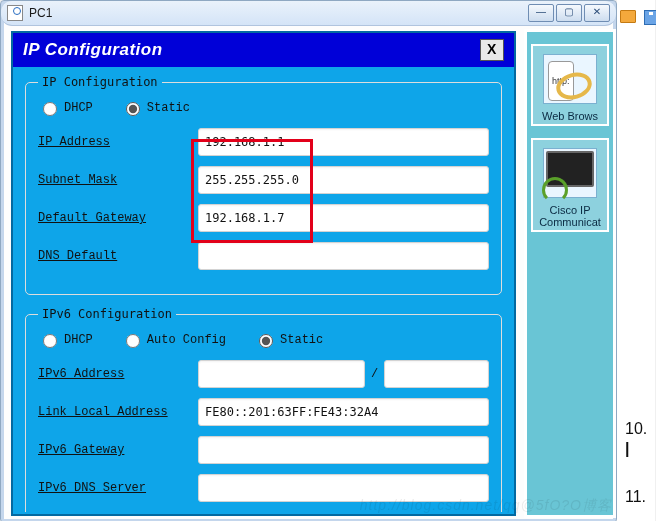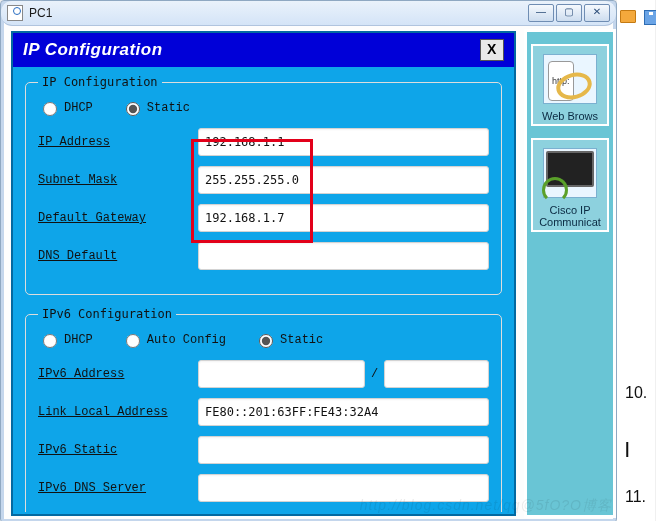--- a/index.html
+++ b/index.html
@@ -246,21 +246,21 @@
     font: italic 14px Arial;
     color: rgba(0,0,0,0.08);
     letter-spacing:1px;
     pointer-events:none;
   }
 </style>
 </head>
 <body>
 
 <div class="outer-right-strip">
-  <div class="note" style="top:384px;left:8px;">10.</div>
+  <div class="note" style="top:420px;left:8px;">10.</div>
   <div class="note" style="top:440px;left:8px;font-weight:bold;">|</div>
   <div class="note" style="top:488px;left:8px;">11.</div>
 </div>
 
 <div class="top-icons">
   <div class="icon-folder"></div>
   <div class="icon-disk"></div>
 </div>
 
 <div class="outer-window">
@@ -348,21 +348,21 @@
           <div class="field-label">IPv6 Address</div>
           <input class="textbox" value="" style="">
           <span class="slash">/</span>
           <input class="textbox smallbox" value="" style="">
         </div>
         <div class="field-row">
           <div class="field-label">Link Local Address</div>
           <input class="textbox" value="FE80::201:63FF:FE43:32A4" style="">
         </div>
         <div class="field-row">
-          <div class="field-label">IPv6 Static</div>
+          <div class="field-label">IPv6 Gateway</div>
           <input class="textbox" value="" style="">
         </div>
         <div class="field-row">
           <div class="field-label">IPv6 DNS Server</div>
           <input class="textbox" value="" style="">
         </div>
       </fieldset>
     </div>
 
     <div class="highlight-box" style="left:178px; top:106px; width:116px; height:98px;"></div>

